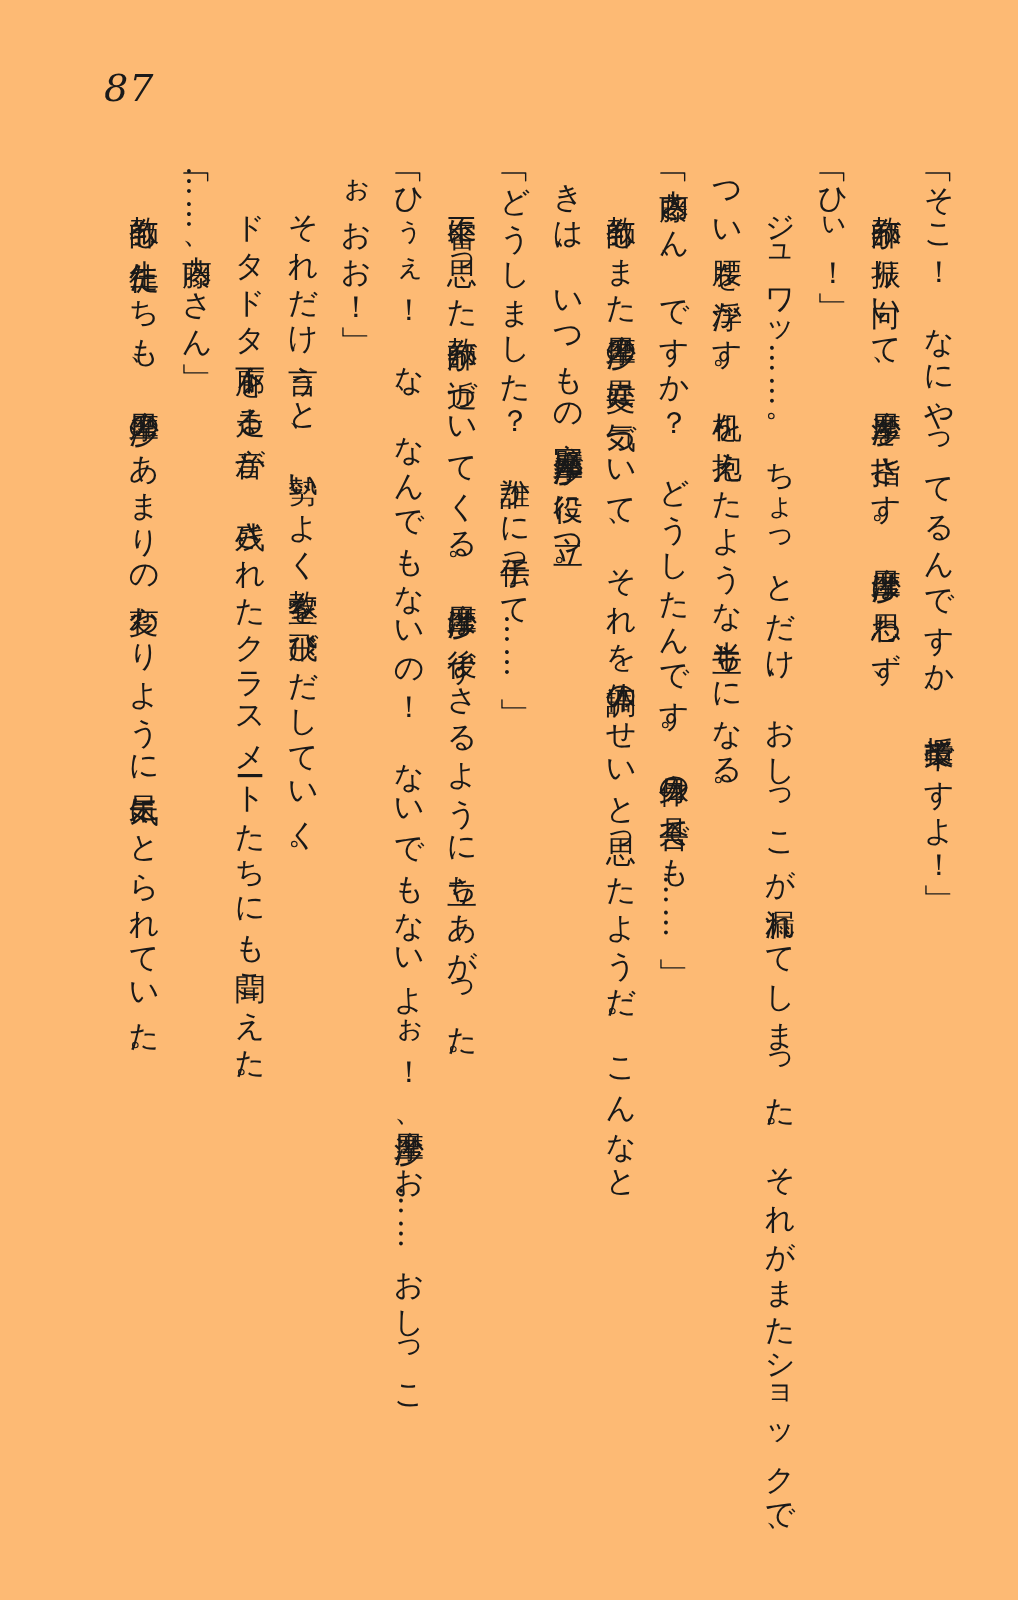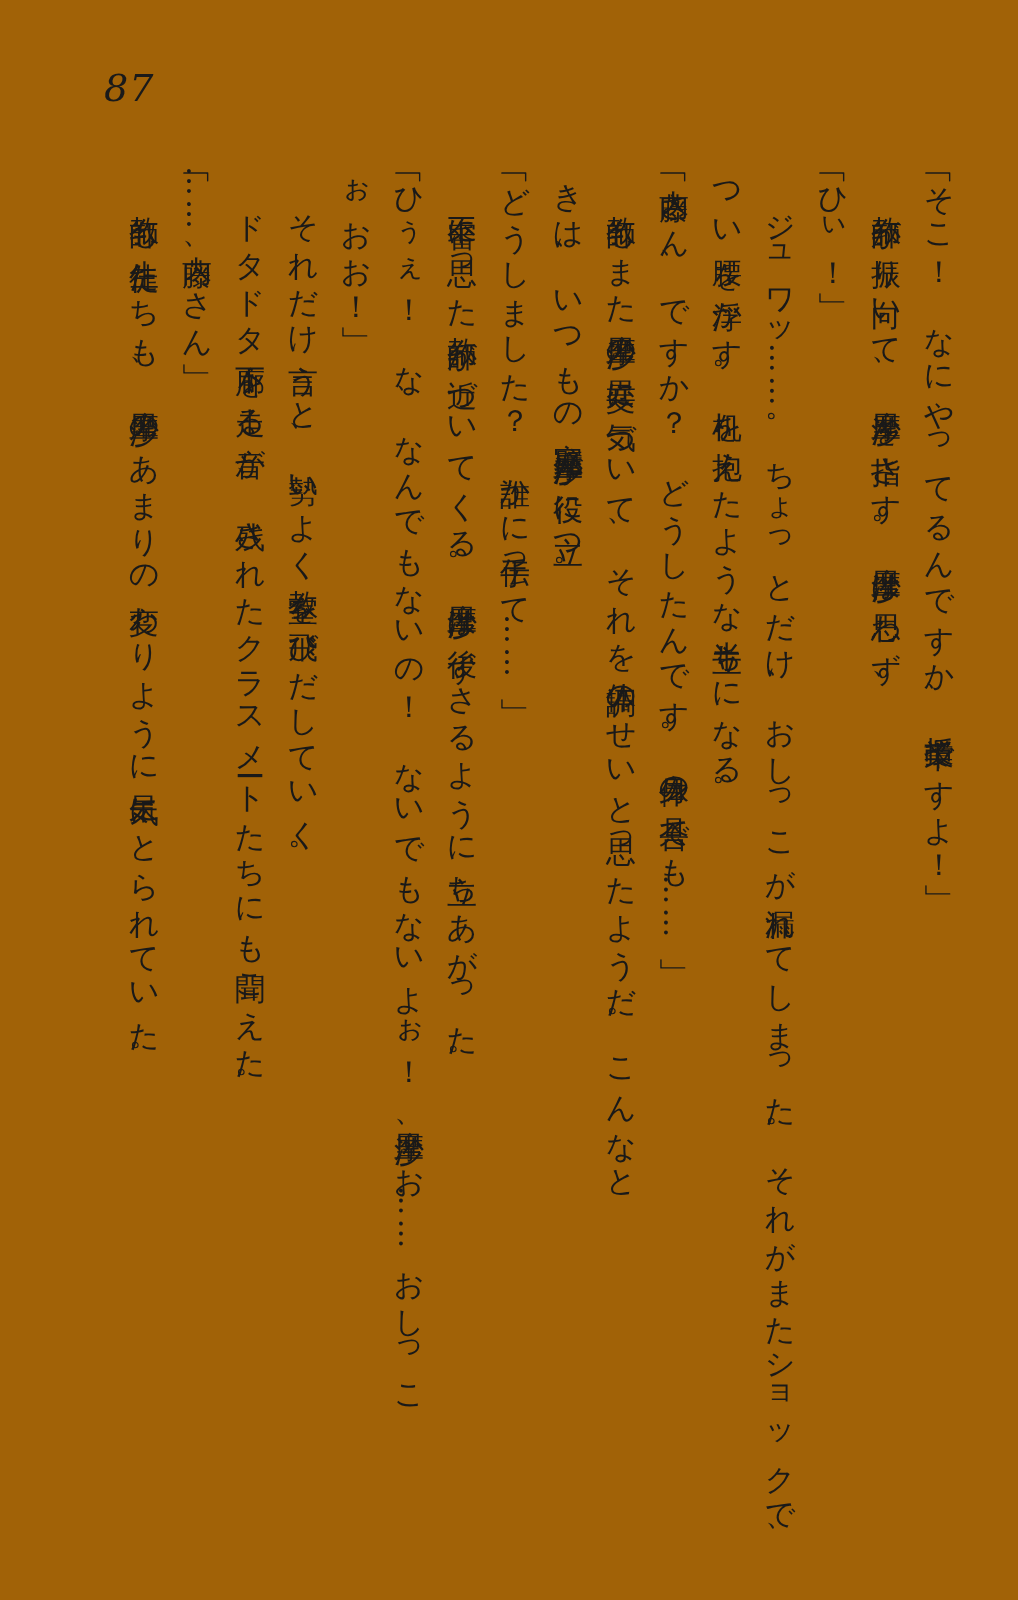--- a/index.html
+++ b/index.html
@@ -9,21 +9,21 @@
   body {
     width: 1018px;
     height: 1600px;
     position: relative;
     overflow: hidden;
     font-family: "DejaVu Serif", "Liberation Serif", serif;
   }
   .page {
     position: absolute;
     inset: 0;
-    background: #a16207;
+    background: #fdba74;
     text-decoration: underline;
   }
   .page-number {
     position: absolute;
     left: 104px;
     top: 66px;
     font-family: "DejaVu Serif", "Liberation Serif", serif;
     font-style: italic;
     font-size: 38px;
     color: #1a1a1a;

